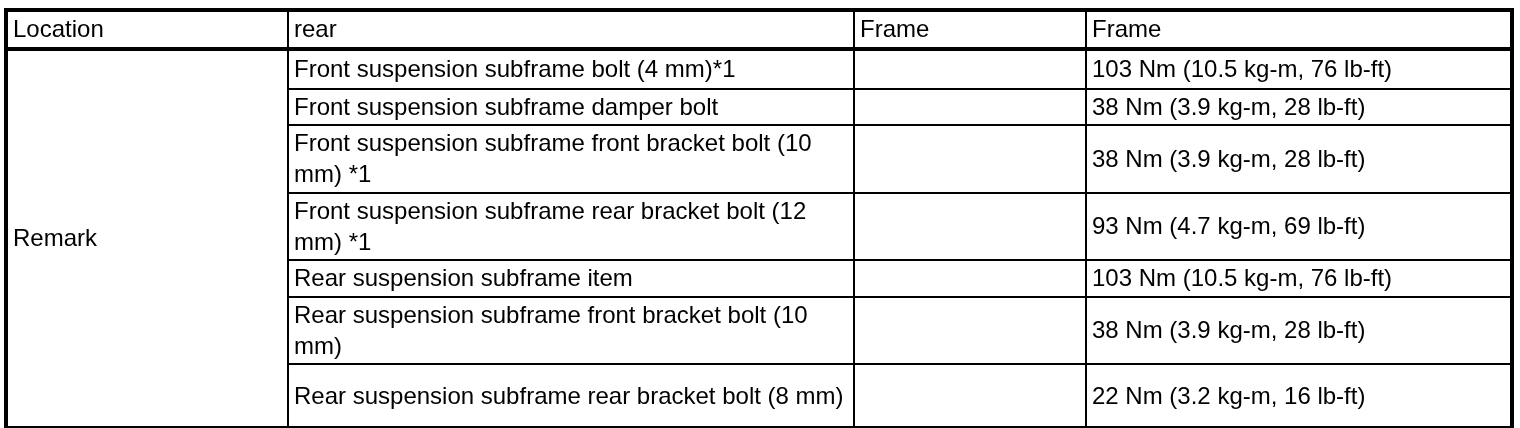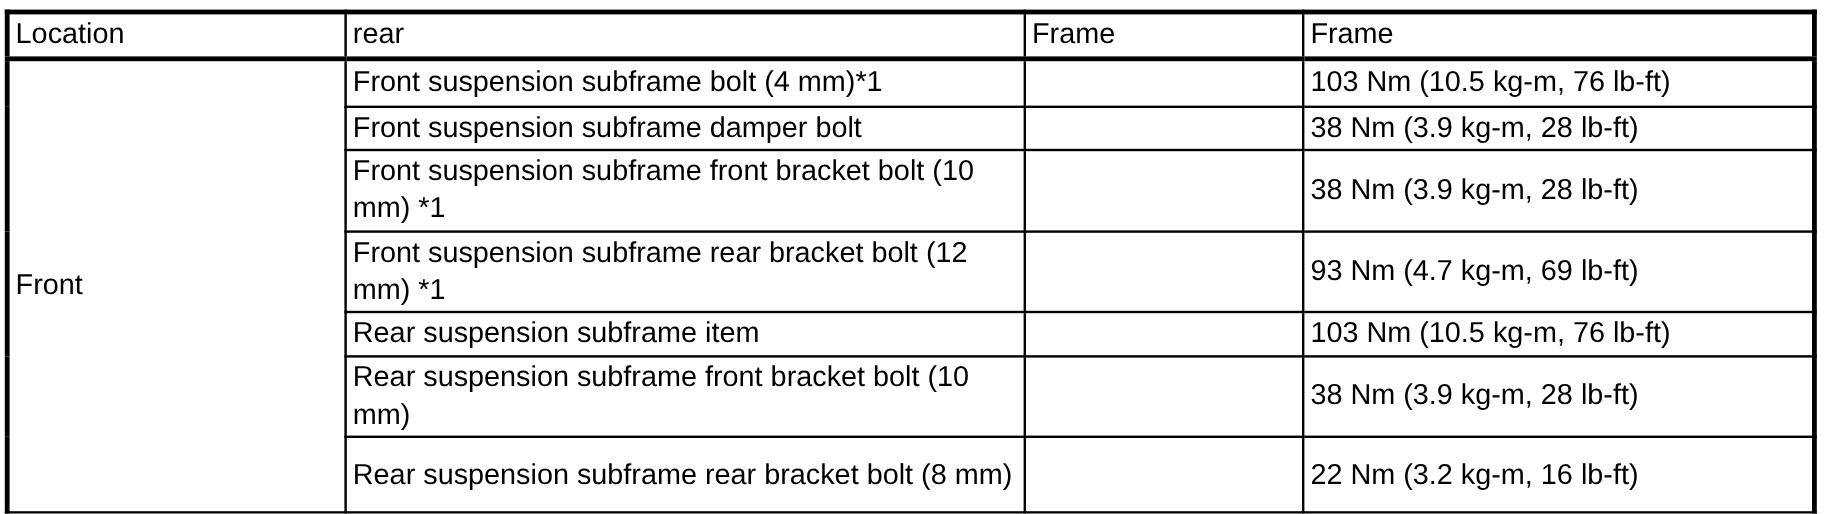--- a/index.html
+++ b/index.html
@@ -62,21 +62,21 @@
     <thead>
       <tr>
         <th>Location</th>
         <th>rear</th>
         <th>Frame</th>
         <th>Frame</th>
       </tr>
     </thead>
     <tbody>
       <tr class="h-single-lg">
-        <td rowspan="7">Front</td>
+        <td rowspan="7">Remark</td>
         <td>Front suspension subframe bolt (4 mm)*1</td>
         <td></td>
         <td>103 Nm (10.5 kg-m, 76 lb-ft)</td>
       </tr>
       <tr class="h-single">
         <td>Front suspension subframe damper bolt</td>
         <td></td>
         <td>38 Nm (3.9 kg-m, 28 lb-ft)</td>
       </tr>
       <tr class="h-double">

